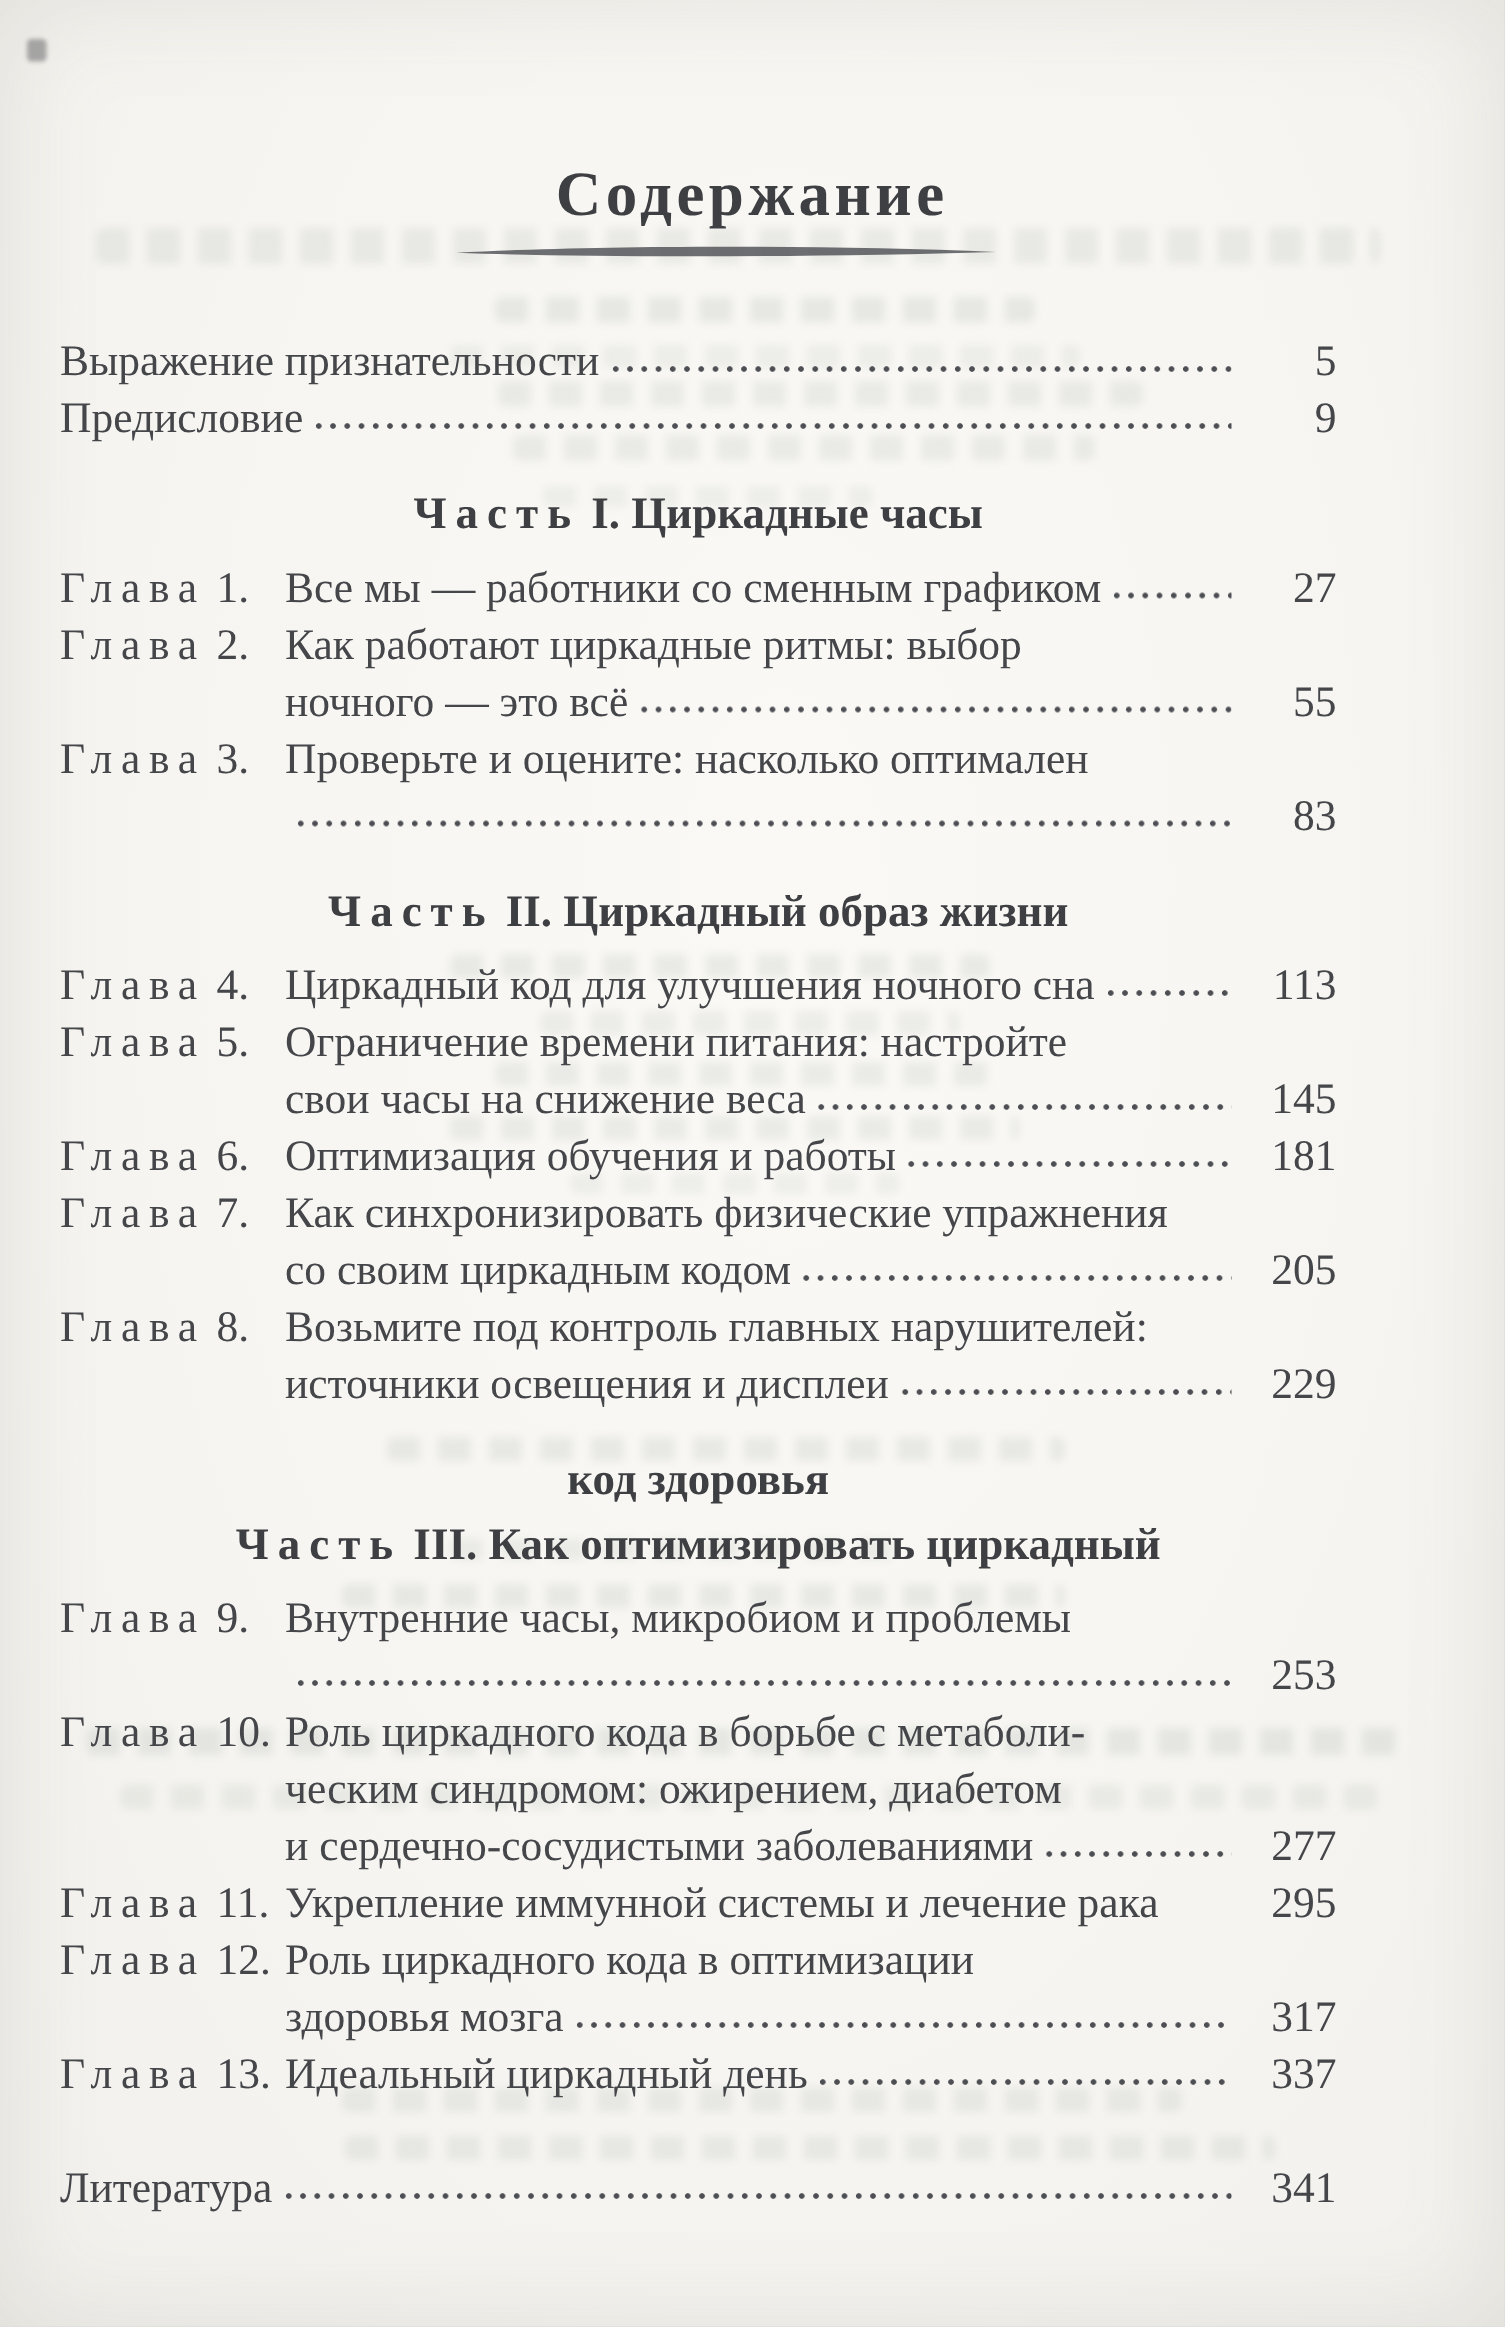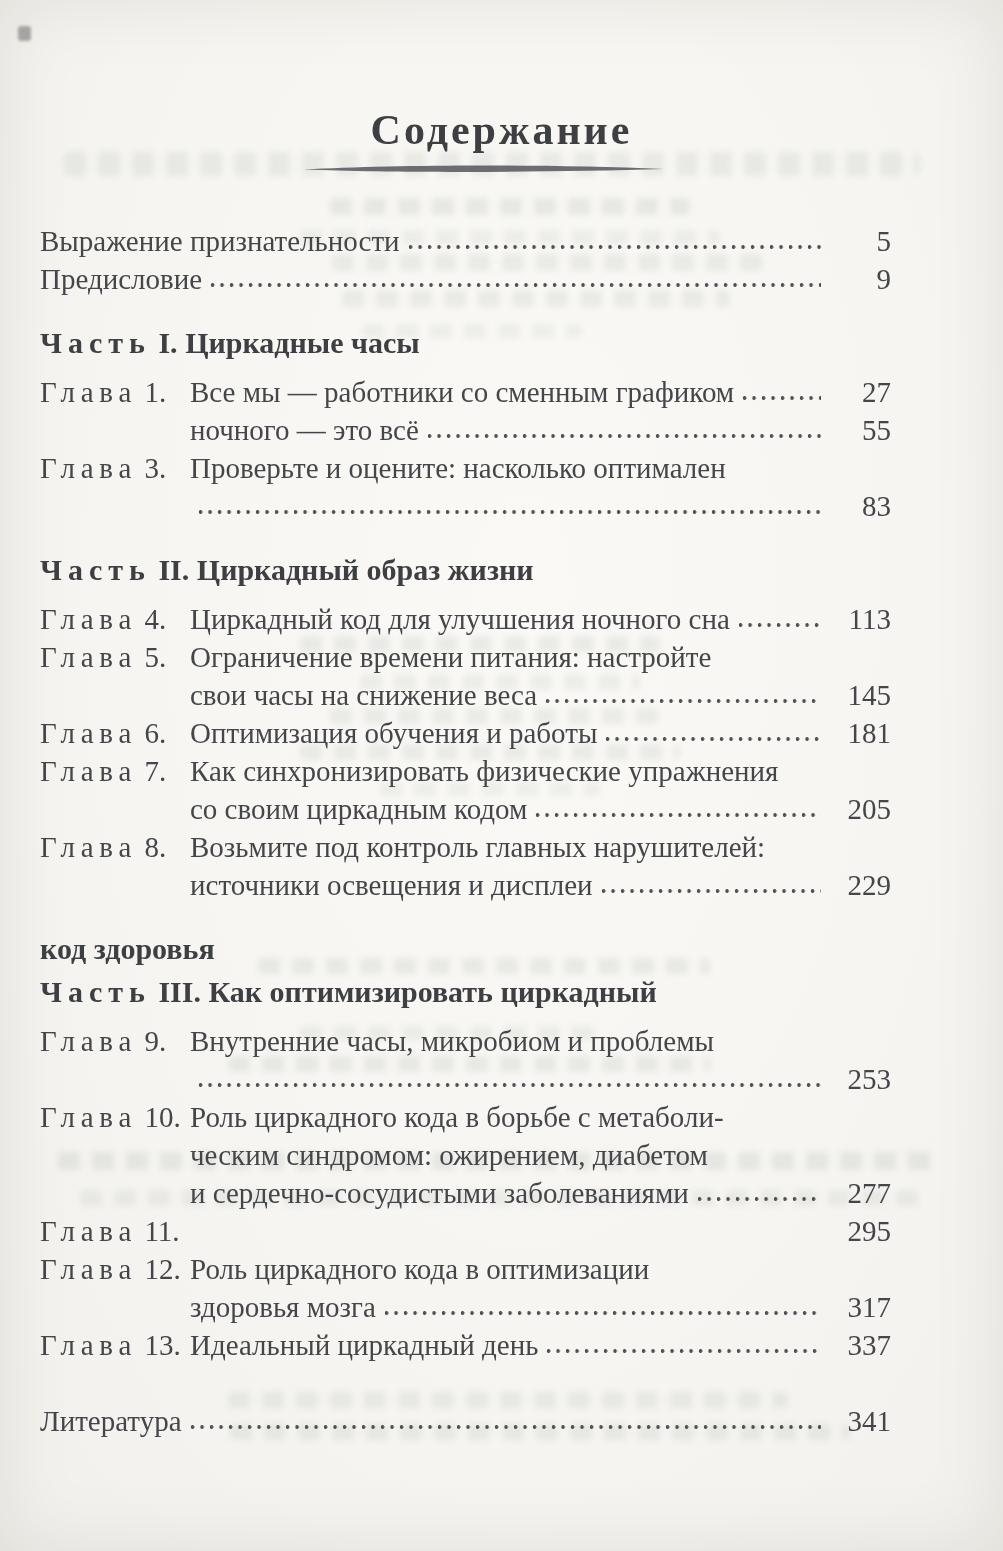--- a/index.html
+++ b/index.html
@@ -41,21 +41,21 @@
     flex:1 1 auto; min-width:14px; height:8px;
     margin:0 12px 0 8px;
     background-image: radial-gradient(circle at 2.5px 4px, #4e4f54 1.6px, rgba(0,0,0,0) 2.1px);
     background-size:9.5px 8px;
     background-repeat:repeat-x;
     background-position:left bottom;
   }
   .leader.noleader{ background:none; }
   .pg{ flex:none; min-width:58px; text-align:right; }
   .part-heading{
-    font-weight:bold;
+    text-align:center; font-weight:bold;
     font-size:30px; line-height:43px;
     margin:23px 0 9px;
     color:#3e3f43;
   }
   .back-row{ margin-top:38px; }
   
   .ghost{
     position:absolute; z-index:1; border-radius:5px;
     background: repeating-linear-gradient(90deg, rgba(103,115,106,.95) 0 22px, rgba(103,115,106,0) 22px 34px);
     filter: blur(3px);
@@ -130,20 +130,24 @@
       <div class="part-heading">
         <div class="ph-line"><span class="sperr">Часть</span> <span>I.</span> <span>Циркадные часы</span></div>
       </div>
       <div class="row">
         <span class="label"><span class="sperr">Глава</span> <span>1.</span></span>
         <span class="txt">Все мы — работники со сменным графиком</span>
         <span class="leader"></span>
         <span class="pg">27</span>
       </div>
       <div class="row">
+        <span class="label"><span class="sperr">Глава</span> <span>2.</span></span>
+        <span class="txt">Как работают циркадные ритмы: выбор</span>
+      </div>
+      <div class="row">
         <span class="spacer"></span>
         <span class="txt">ночного — это всё</span>
         <span class="leader"></span>
         <span class="pg">55</span>
       </div>
       <div class="row">
         <span class="label"><span class="sperr">Глава</span> <span>3.</span></span>
         <span class="txt">Проверьте и оцените: насколько оптимален</span>
       </div>
       <div class="row">
@@ -218,20 +222,21 @@
         <span class="txt">ческим синдромом: ожирением, диабетом</span>
       </div>
       <div class="row">
         <span class="spacer"></span>
         <span class="txt">и сердечно-сосудистыми заболеваниями</span>
         <span class="leader"></span>
         <span class="pg">277</span>
       </div>
       <div class="row">
         <span class="label"><span class="sperr">Глава</span> <span>11.</span></span>
+        <span class="txt">Укрепление иммунной системы и лечение рака</span>
         <span class="leader noleader"></span>
         <span class="pg">295</span>
       </div>
       <div class="row">
         <span class="label"><span class="sperr">Глава</span> <span>12.</span></span>
         <span class="txt">Роль циркадного кода в оптимизации</span>
       </div>
       <div class="row">
         <span class="spacer"></span>
         <span class="txt">здоровья мозга</span>

